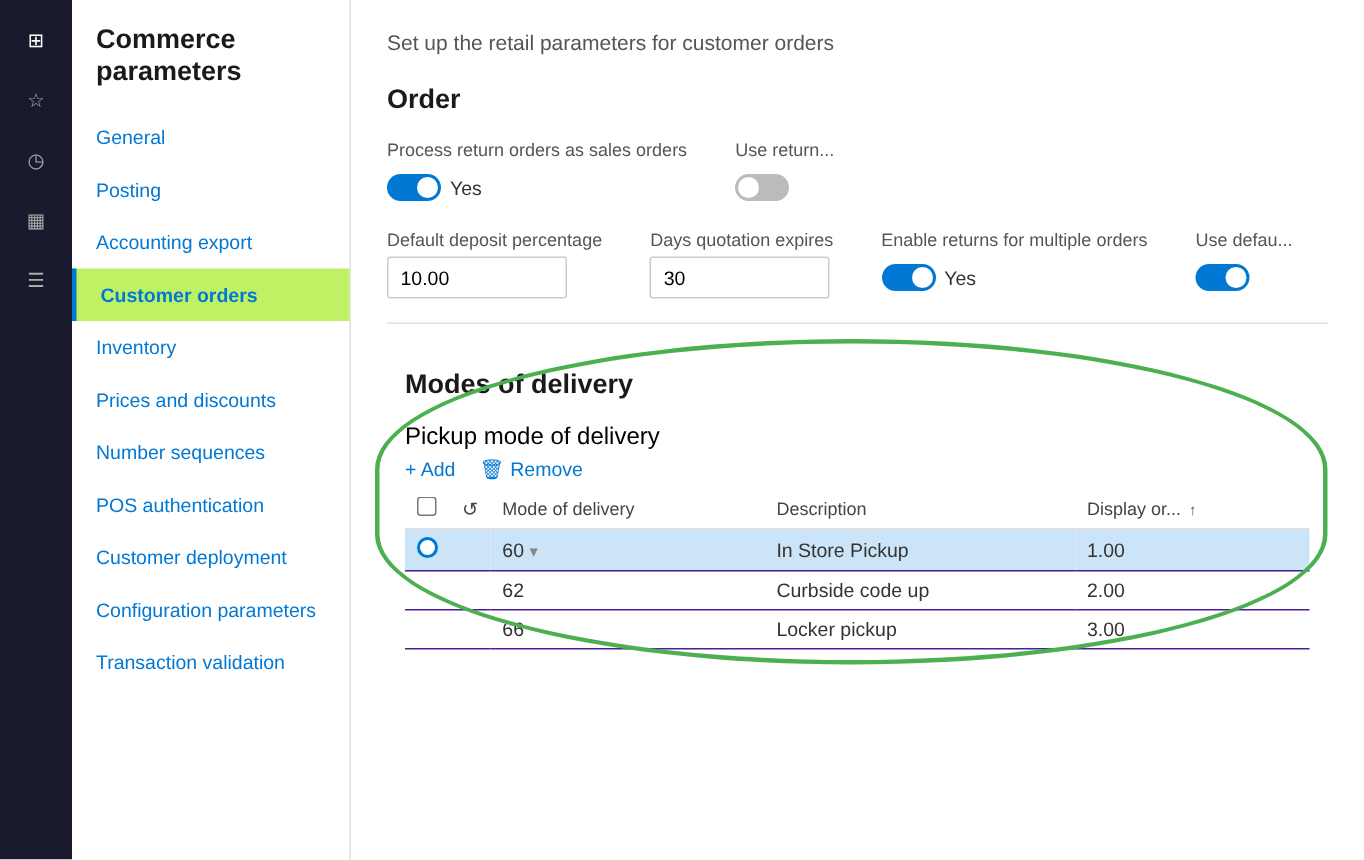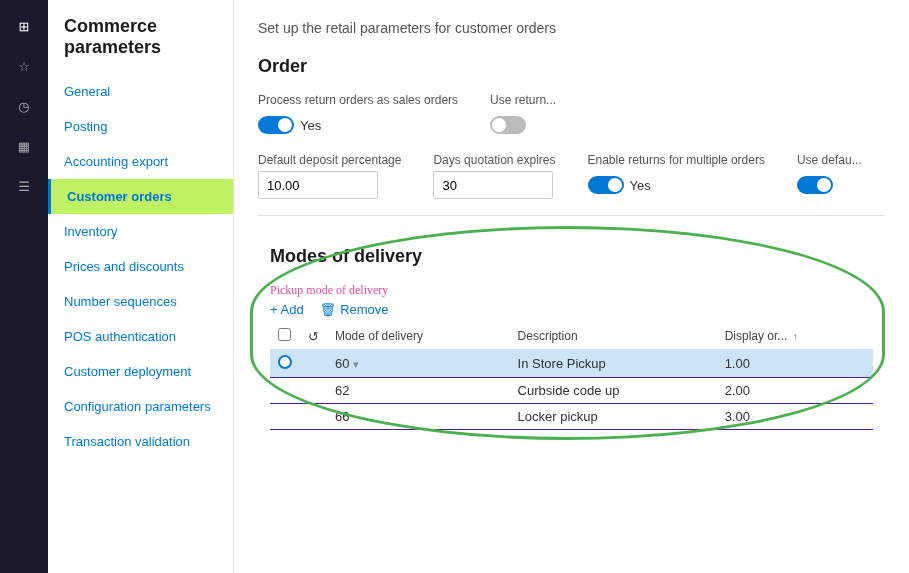--- a/index.html
+++ b/index.html
@@ -144,24 +144,23 @@
       font-size: 13px;
       color: #333;
     }
 
     
     .delivery-section {
       margin-top: 20px;
     }
 
     .pickup-label {
-      font-size: 12px;
-      color: #ec4899;
+      font-size: 16px;
+      color: #000000;
       margin-bottom: 4px;
-      font-family: Liberation Serif, serif;
     }
     .action-bar {
       display: flex;
       gap: 16px;
       margin-bottom: 6px;
     }
     .action-btn {
       display: flex;
       align-items: center;
       gap: 4px;

